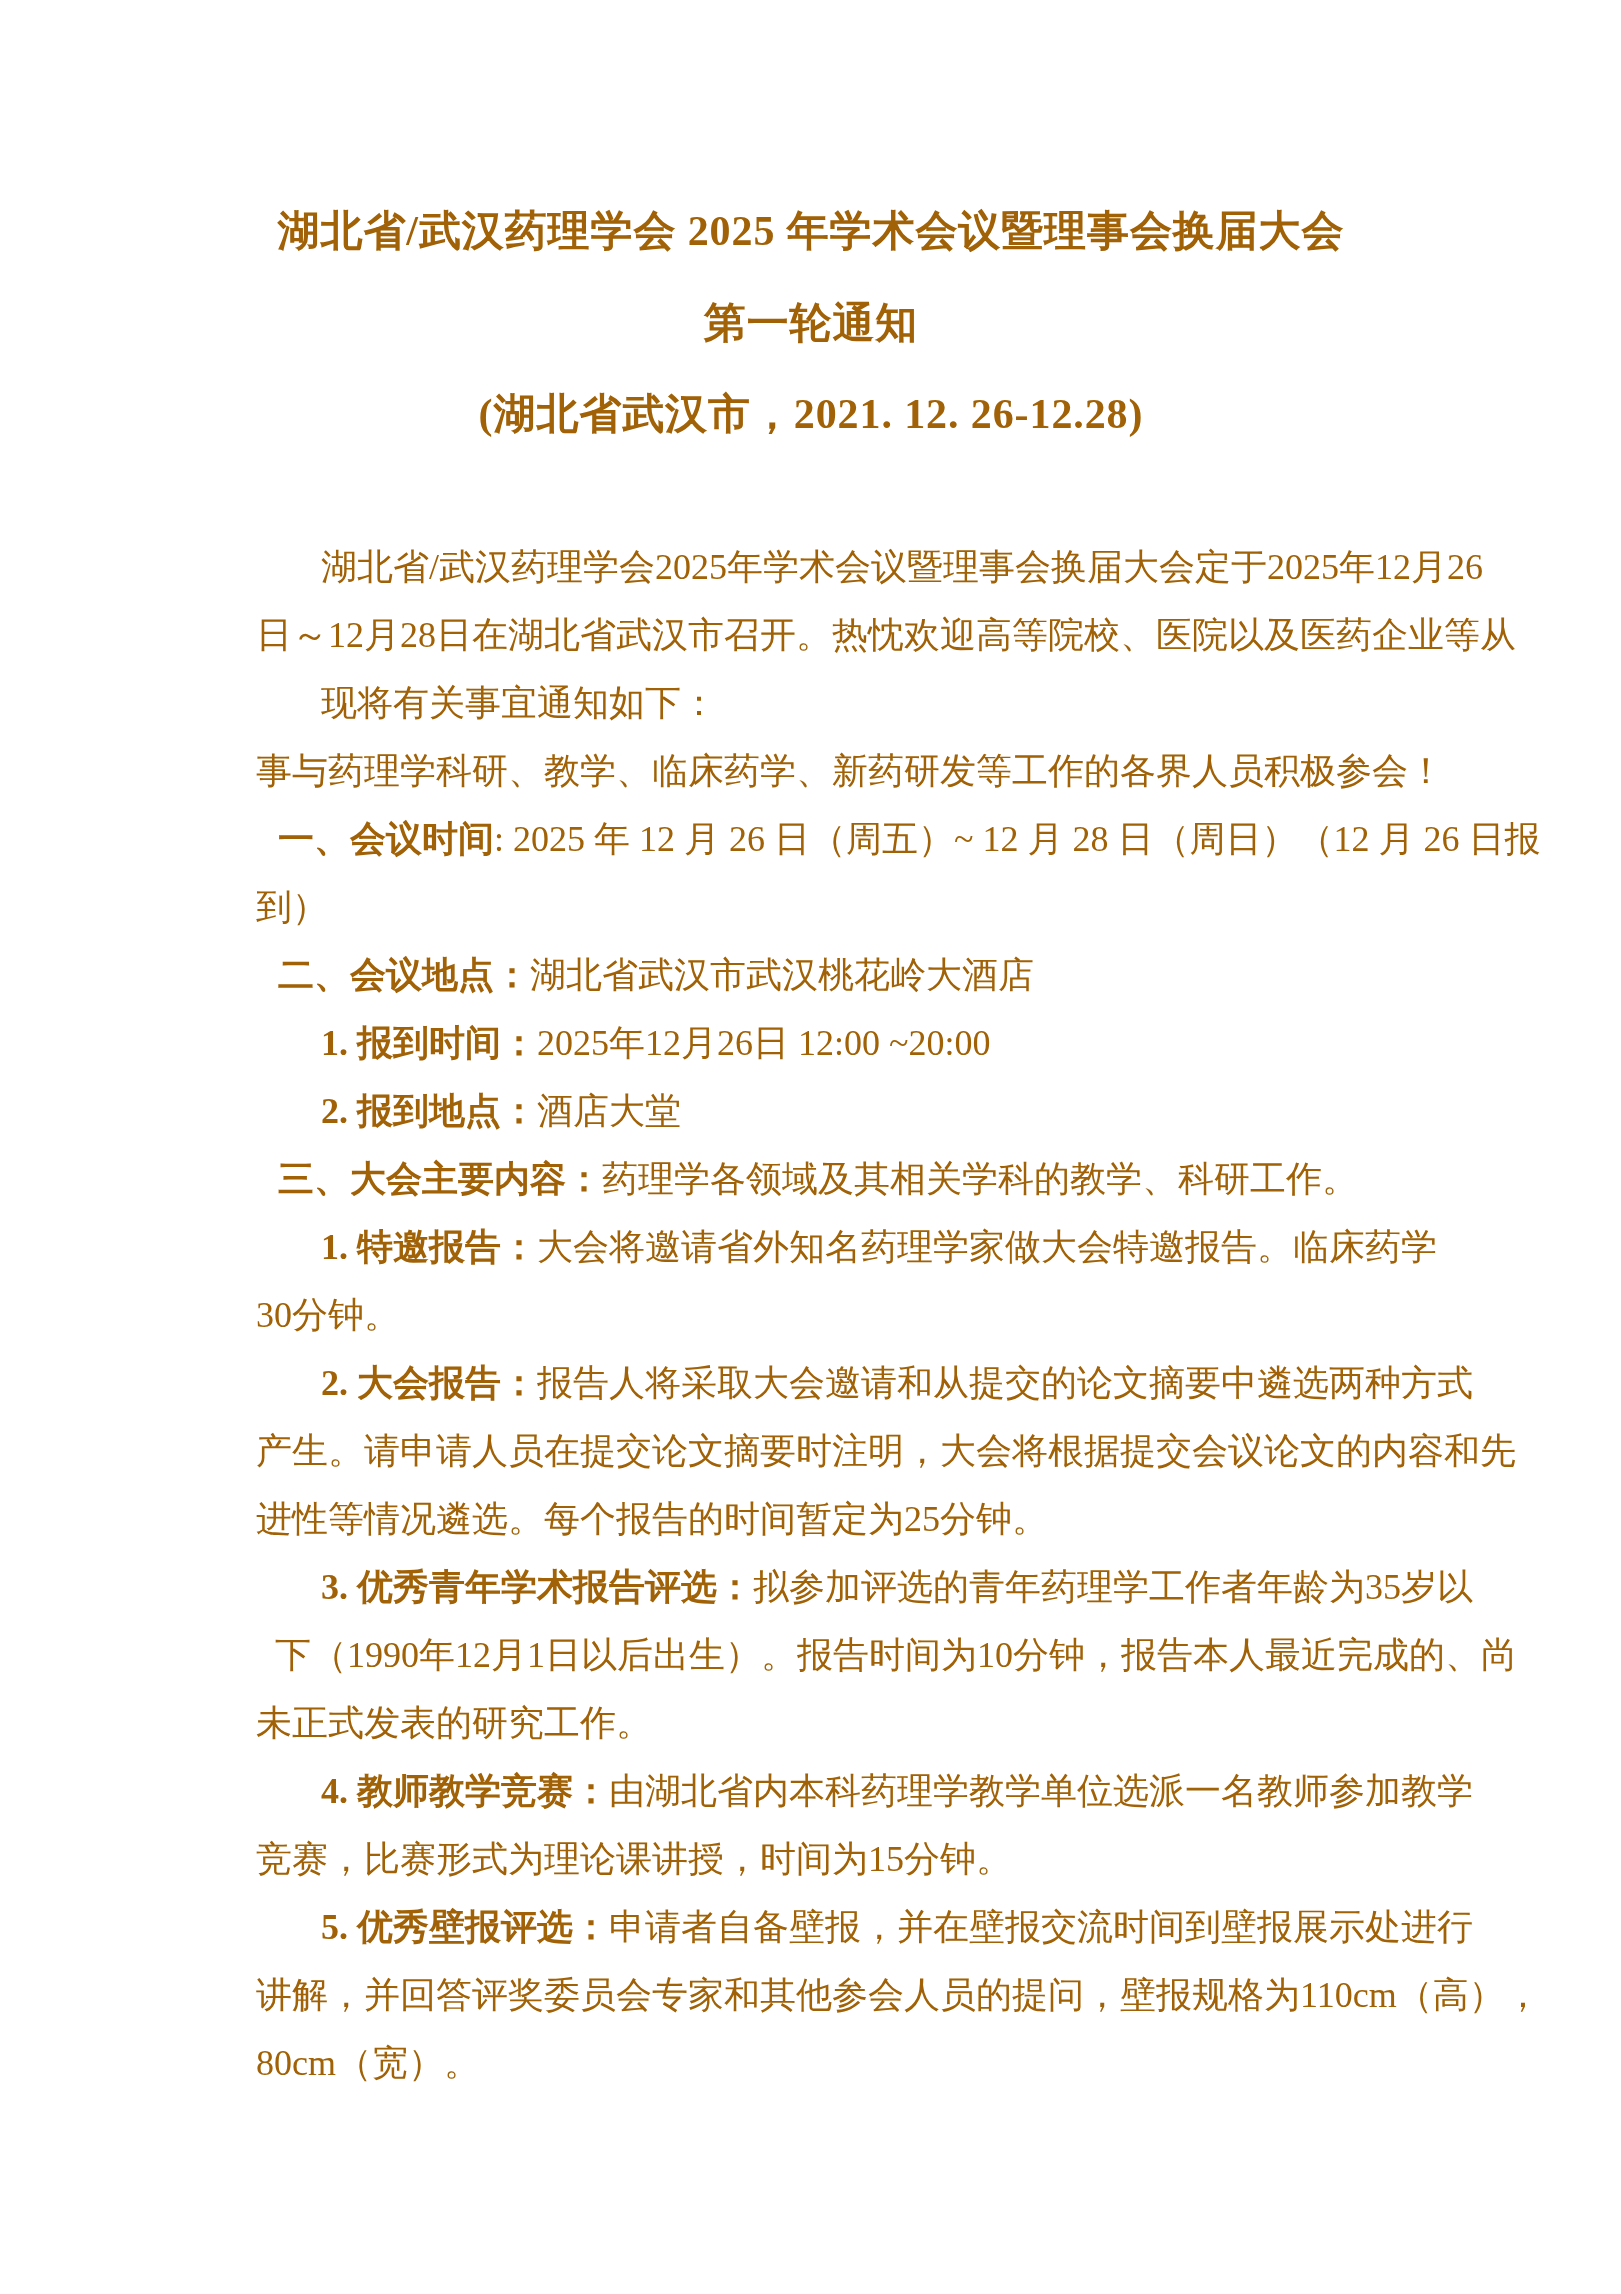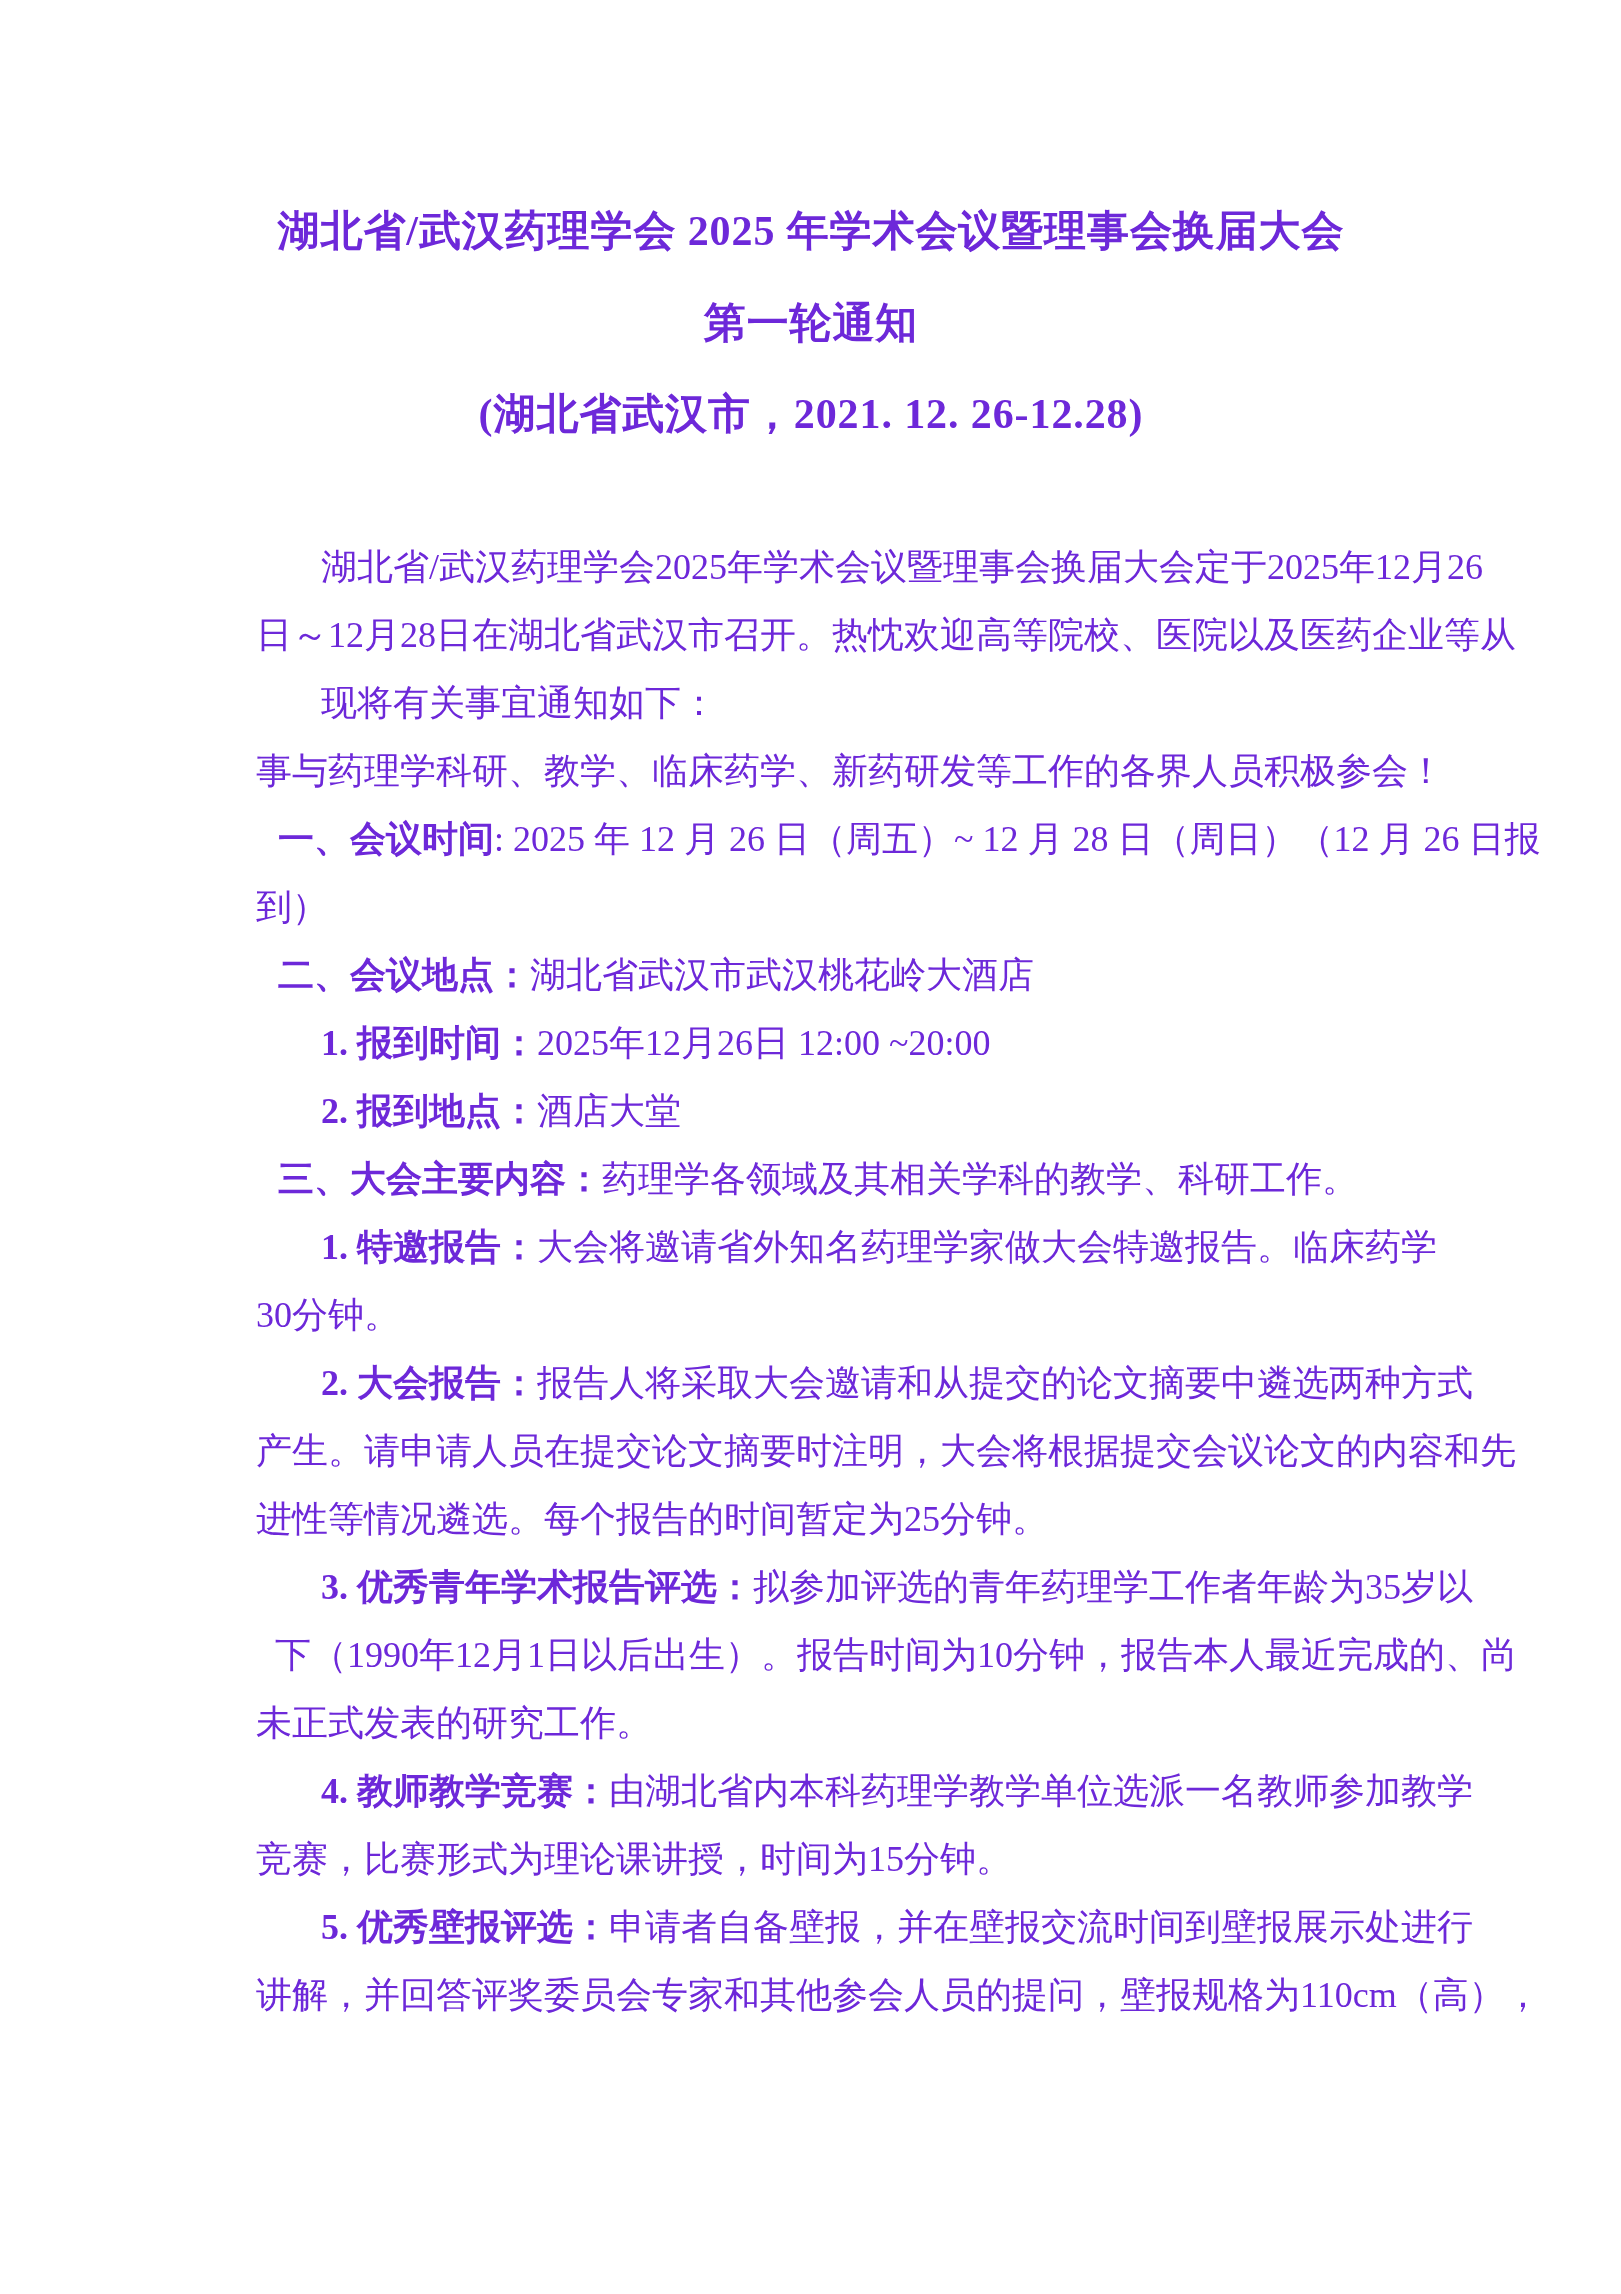--- a/index.html
+++ b/index.html
@@ -3,21 +3,21 @@
 <meta charset="utf-8">
 <style>
   html, body { margin: 0; padding: 0; background: #e8e8e8; }
   .page {
     width: 1622px;
     height: 2295px;
     background: #ffffff;
     position: relative;
     margin: 0 auto;
     font-family: "Liberation Serif", "DejaVu Serif", serif;
-    color: #6d28d9;
+    color: #a16207;
     overflow: hidden;
   }
   .title-line {
     position: absolute;
     left: 0;
     width: 1622px;
     text-align: center;
     font-weight: 700;
     font-size: 42px;
     line-height: 76px;
@@ -64,15 +64,16 @@
       <div class="line" style="padding-left: 65px;"><span class="bold">2. 大会报告：</span><span>报告人将采取大会邀请和从提交的论文摘要中遴选两种方式</span></div>
       <div class="line" style="padding-left: 0px;"><span>产生。请申请人员在提交论文摘要时注明，大会将根据提交会议论文的内容和先</span></div>
       <div class="line" style="padding-left: 0px;"><span>进性等情况遴选。每个报告的时间暂定为25分钟。</span></div>
       <div class="line" style="padding-left: 65px;"><span class="bold">3. 优秀青年学术报告评选：</span><span>拟参加评选的青年药理学工作者年龄为35岁以</span></div>
       <div class="line" style="padding-left: 0px; margin-left: 19px;"><span>下（1990年12月1日以后出生）。报告时间为10分钟，报告本人最近完成的、尚</span></div>
       <div class="line" style="padding-left: 0px;"><span>未正式发表的研究工作。</span></div>
       <div class="line" style="padding-left: 65px;"><span class="bold">4. 教师教学竞赛：</span><span>由湖北省内本科药理学教学单位选派一名教师参加教学</span></div>
       <div class="line" style="padding-left: 0px;"><span>竞赛，比赛形式为理论课讲授，时间为15分钟。</span></div>
       <div class="line" style="padding-left: 65px;"><span class="bold">5. 优秀壁报评选：</span><span>申请者自备壁报，并在壁报交流时间到壁报展示处进行</span></div>
       <div class="line" style="padding-left: 0px;"><span>讲解，并回答评奖委员会专家和其他参会人员的提问，壁报规格为110cm（高），</span></div>
+      <div class="line" style="padding-left: 0px;"><span>80cm（宽）。</span></div>
     </div>
 </div>
 
 
 </body></html>

